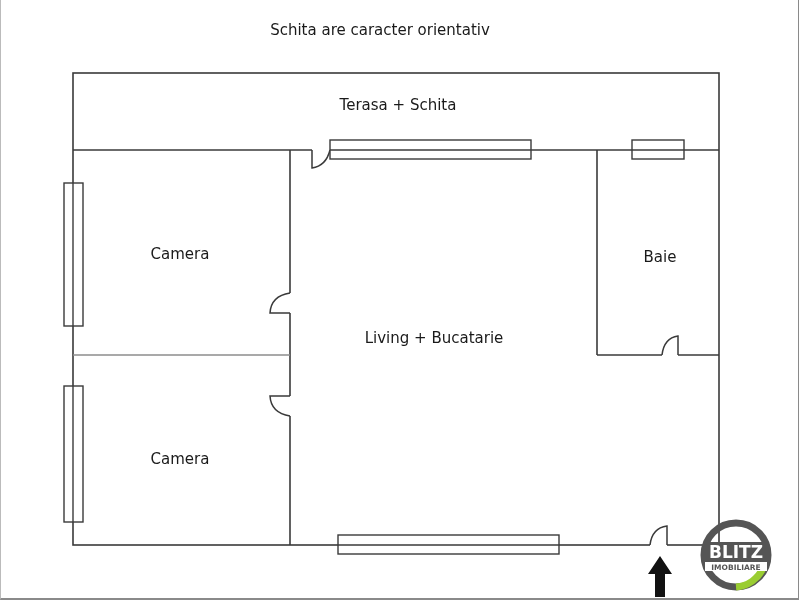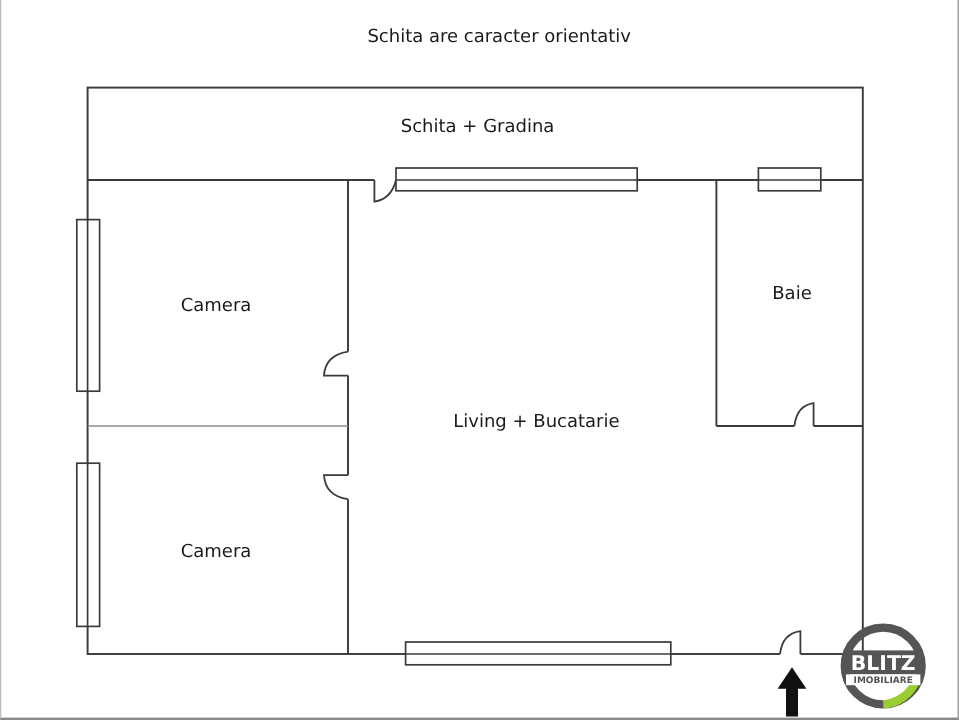--- a/index.html
+++ b/index.html
@@ -61,26 +61,26 @@
     <line x1="330" y1="150" x2="531" y2="150"></line>
     <line x1="632" y1="150" x2="684" y2="150"></line>
     <line x1="73" y1="183" x2="73" y2="326"></line>
     <line x1="73" y1="386" x2="73" y2="522"></line>
     <line x1="338" y1="545" x2="559" y2="545"></line>
   </g>
 
   <path d="M660 556 L648 574 L655 574 L655 597 L665 597 L665 574 L672 574 Z" fill="#111111"></path>
 </svg>
 
-<div class="lbl title" style="left:416px; top:30px;text-align:right;">Schita are caracter orientativ</div>
-<div class="lbl" style="left:398px; top:105px;">Schita + Gradina</div>
+<div class="lbl title" style="left:380px; top:30px;text-align:right;">Schita are caracter orientativ</div>
+<div class="lbl" style="left:398px; top:105px;">Terasa + Schita</div>
 <div class="lbl" style="left:180px; top:254px;">Camera</div>
 <div class="lbl" style="left:180px; top:459px;">Camera</div>
-<div class="lbl" style="left:434px; top:351px;margin-left:13px;">Living + Bucatarie</div>
-<div class="lbl" style="left:660px; top:244px;text-align:center;">Baie</div>
+<div class="lbl" style="left:434px; top:338px;">Living + Bucatarie</div>
+<div class="lbl" style="left:660px; top:257px;text-align:center;">Baie</div>
 
 <div class="logo">
   <svg width="74" height="74" viewBox="0 0 74 74">
     <circle cx="37" cy="37" r="32" fill="none" stroke="#555555" stroke-width="7"></circle>
     <path d="M64 50 A32 32 0 0 1 37 69" fill="none" stroke="#9acd32" stroke-width="7"></path>
     <rect x="4" y="24" width="66" height="20" fill="#555555"></rect>
     <text x="37" y="40" text-anchor="middle" font-family="DejaVu Sans, sans-serif" font-size="17" font-weight="bold" fill="#ffffff">BLITZ</text>
     <rect x="6" y="44" width="62" height="9" fill="#ffffff"></rect>
     <text x="37" y="51.5" text-anchor="middle" font-family="DejaVu Sans, sans-serif" font-size="7.5" font-weight="bold" fill="#555555">IMOBILIARE</text>
   </svg>

